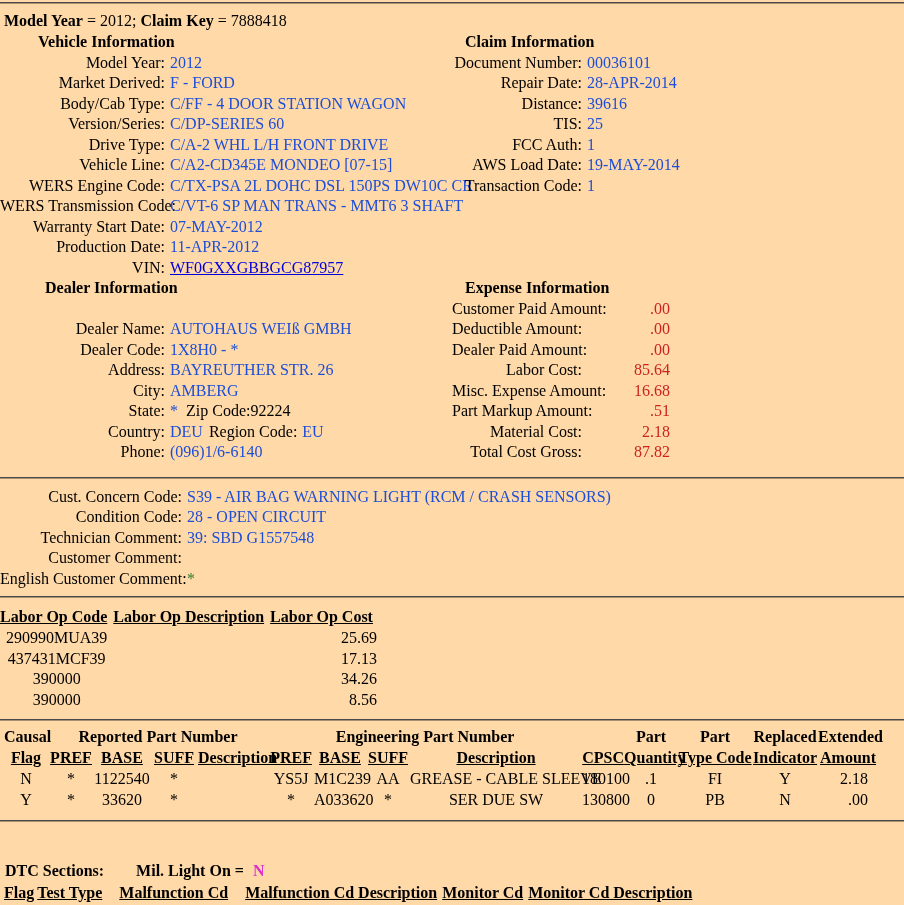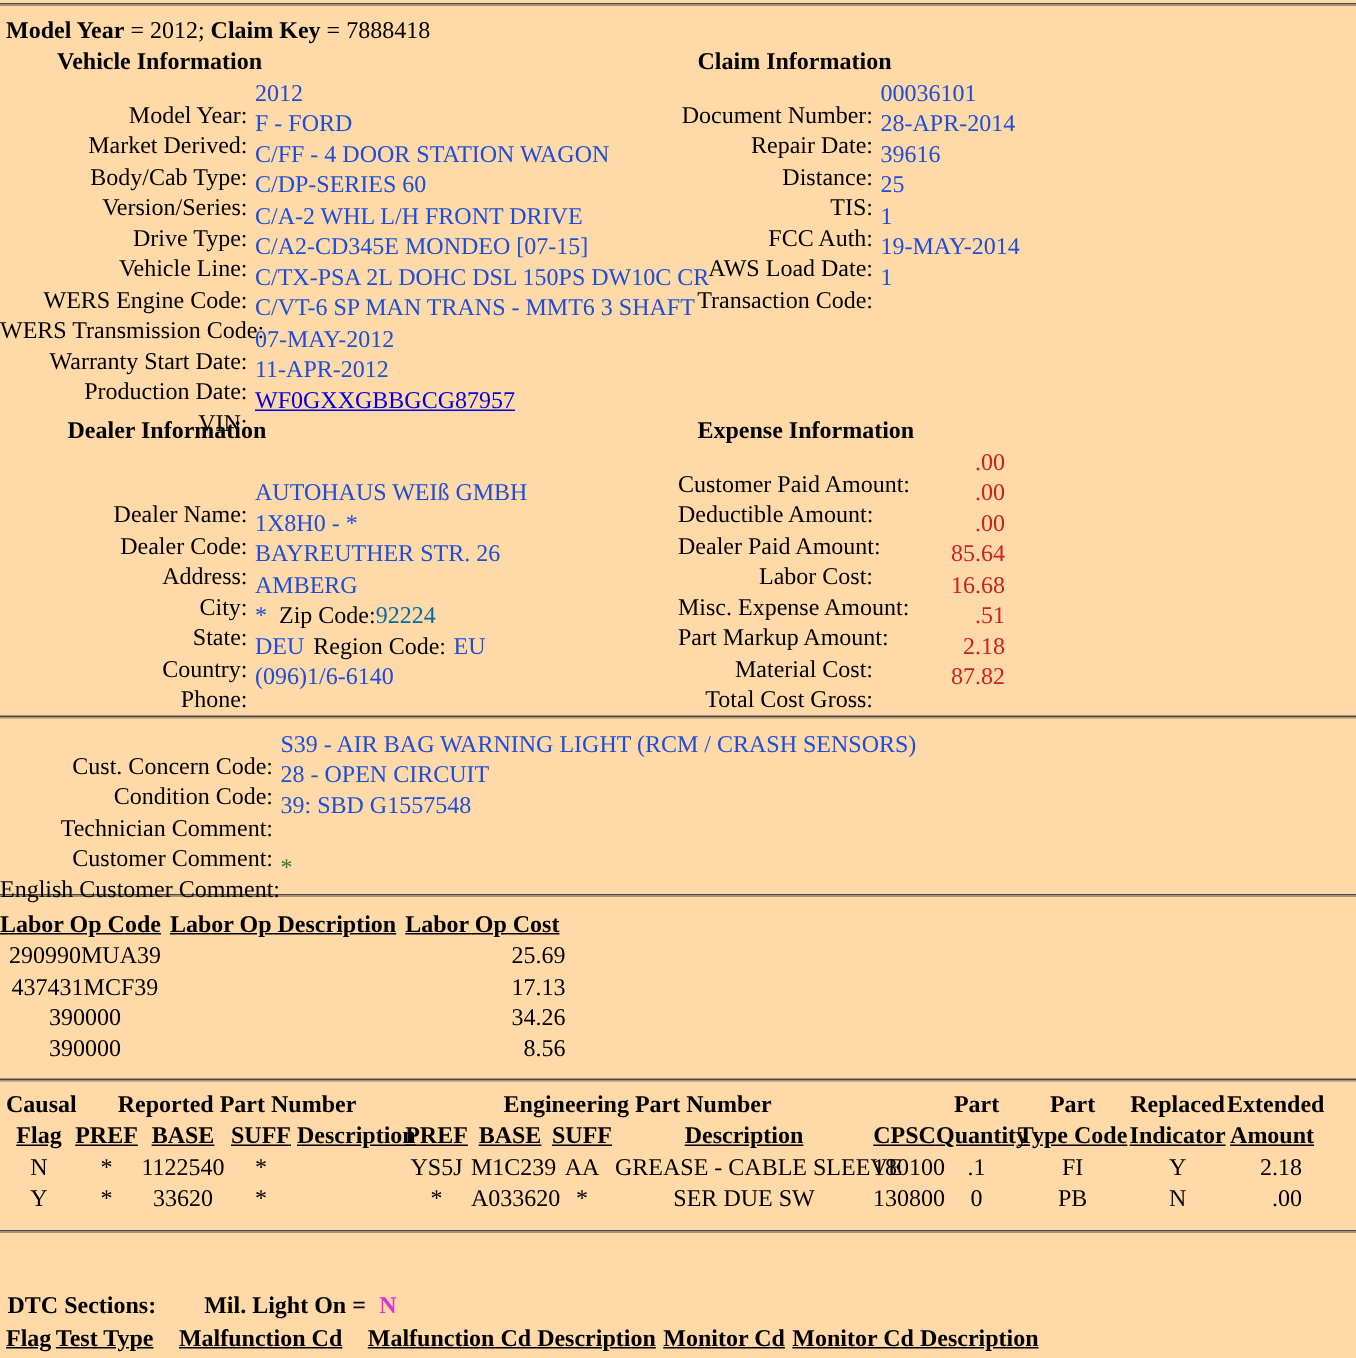--- a/index.html
+++ b/index.html
@@ -15,26 +15,26 @@
   .sec1{padding:6px 0 14px 0;}
   .claim-head{height:22px;line-height:22px;padding-left:4px;}
   b,.bold{font-weight:bold;}
   .cols{display:flex;}
   .col{width:452px;}
   .row{height:20.5px;line-height:20.5px;white-space:nowrap;}
   .hrow{font-weight:bold;}
   .v-head{padding-left:38px;}
   .d-head{padding-left:45px;}
   .c-head{padding-left:13px;}
-  .lbl{display:inline-block;text-align:right;vertical-align:top;margin-top:15px;}
+  .lbl{display:inline-block;text-align:right;vertical-align:top;}
   .v-lbl{width:165px;}
   .c-lbl{width:130px;}
   .m-lbl{width:182px;}
   .val{color:#1d4ed8;margin-left:5px;}
-  .val2{color:#0369a1;margin-left:0;}
+  .val2{color:#000000;margin-left:0;}
   .lbl2{margin-left:8px;}
   .lbl2b{margin-left:6px;}
   .exp-val{display:inline-block;width:88px;text-align:right;color:#cc2222;margin-left:0;}
   .val-green{color:#2d7d2d;margin-left:5px;}
   a.vin{color:#0000dd;text-decoration:underline;cursor:pointer;}
   .sec2{padding:8px 0 7px 0;}
   .sec3{padding:9px 0 9px 0;}
   .sec4{padding:6px 0 9px 0;}
   .sec5{padding:10px 0 0 0;}
   table{border-collapse:collapse;border-spacing:0;}

